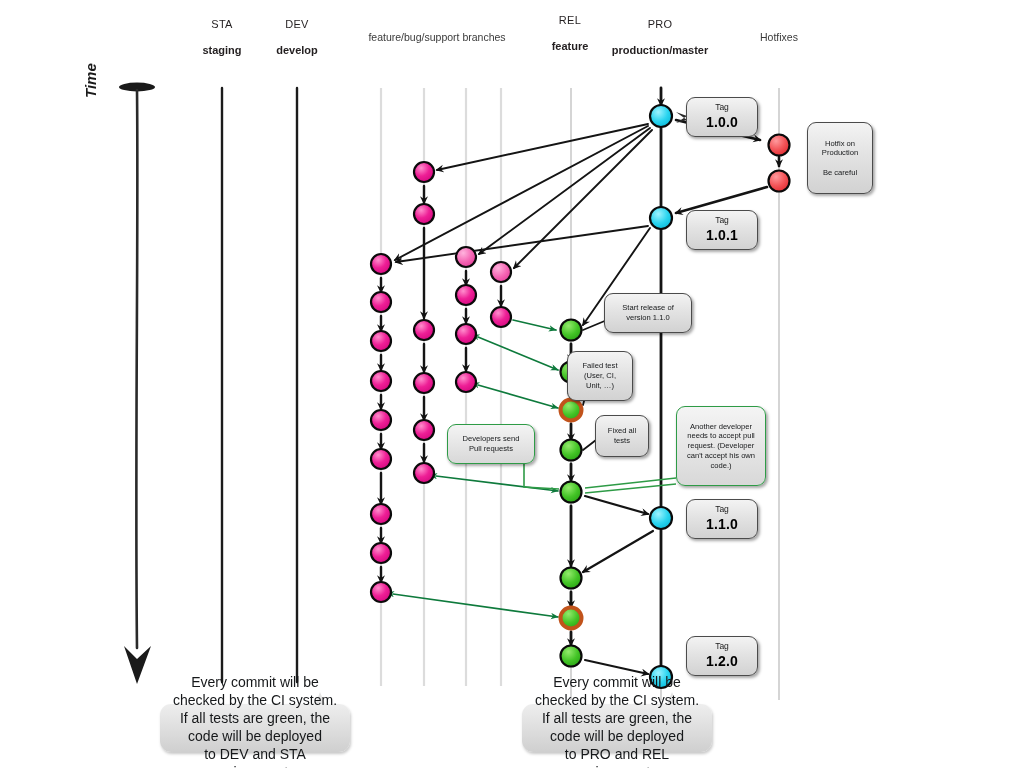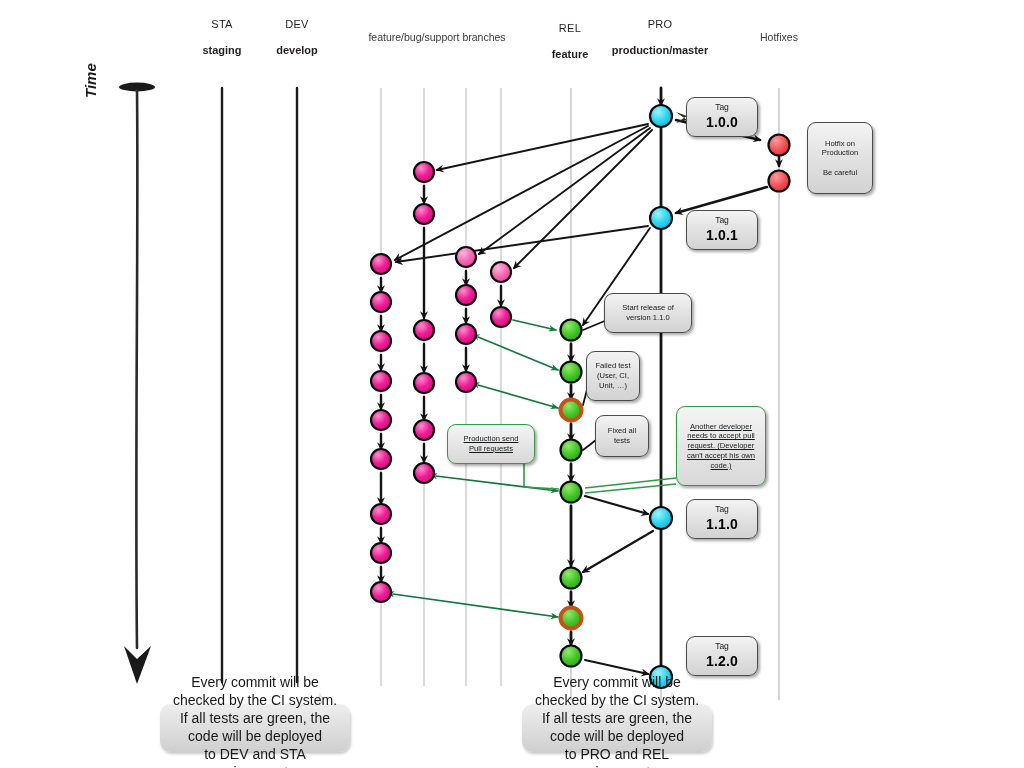--- a/index.html
+++ b/index.html
@@ -57,21 +57,20 @@
     padding:5px 7px;
     line-height:1.28;
   }
   .callout .inner{width:100%;}
   .callout.tagbox{padding:4px 16px;}
   .callout .tag-word{font-size:8.5px;font-weight:400;display:block;margin-bottom:2px;color:#222;}
   .callout .tag-ver{font-size:14px;font-weight:700;display:block;letter-spacing:.2px;color:#000;}
   .callout.green{
     border:1.4px solid #2e9b46;
     background:linear-gradient(180deg,#f4f4f4 0%,#e6e6e6 50%,#d8d8d8 100%);
-    text-decoration:underline;
   }
   .callout.flat{
     border:none;
     border-radius:11px;
     background:linear-gradient(180deg,#eeeeee 0%,#dddddd 55%,#cfcfcf 100%);
     box-shadow:1px 2px 3px rgba(0,0,0,.22);
   }
   .c-txt-9 {font-size:14px;text-align:center;}
   .c-txt-8 {font-size:7.6px;}
 </style>
@@ -320,21 +319,21 @@
   <div class="col-head" style="left:247px;top:18px;width:100px;">
     <span class="abbr">DEV</span>
     <span class="full">develop</span>
   </div>
 
   <div class="col-head plain" style="left:347px;top:18px;width:180px;">
     <span class="abbr"></span>
     <span class="full">feature/bug/support branches</span>
   </div>
 
-  <div class="col-head" style="left:520px;top:22px;width:100px;">
+  <div class="col-head" style="left:520px;top:14px;width:100px;">
     <span class="abbr">REL</span>
     <span class="full">feature</span>
   </div>
 
   <div class="col-head" style="left:585px;top:18px;width:150px;">
     <span class="abbr">PRO</span>
     <span class="full">production/master</span>
   </div>
 
   <div class="col-head plain" style="left:729px;top:18px;width:100px;">
@@ -380,38 +379,38 @@
     </div>
   </div>
 
   <div class="callout" style="left:604px;top:293px;width:88px;height:40px;">
     <div class="inner c-txt-8">
       <span>Start release of</span><br>
       <span>version 1.1.0</span>
     </div>
   </div>
 
-  <div class="callout" style="left:586px;top:351px;width:54px;height:50px;">
+  <div class="callout" style="left:567px;top:351px;width:66px;height:50px;">
     <div class="inner c-txt-8">
       <span>Failed test</span><br>
       <span>(User, CI,</span><br>
       <span>Unit, …)</span>
     </div>
   </div>
 
   <div class="callout" style="left:595px;top:415px;width:54px;height:42px;">
     <div class="inner c-txt-8">
       <span>Fixed all</span><br>
       <span>tests</span>
     </div>
   </div>
 
   <div class="callout green" style="left:447px;top:424px;width:88px;height:40px;">
     <div class="inner c-txt-8">
-      <span>Production send</span><br>
+      <span>Developers send</span><br>
       <span>Pull requests</span>
     </div>
   </div>
 
   <div class="callout green" style="left:676px;top:406px;width:90px;height:80px;">
     <div class="inner c-txt-8">
       <span>Another developer</span><br>
       <span>needs to accept pull</span><br>
       <span>request. (Developer</span><br>
       <span>can't accept his own</span><br>

